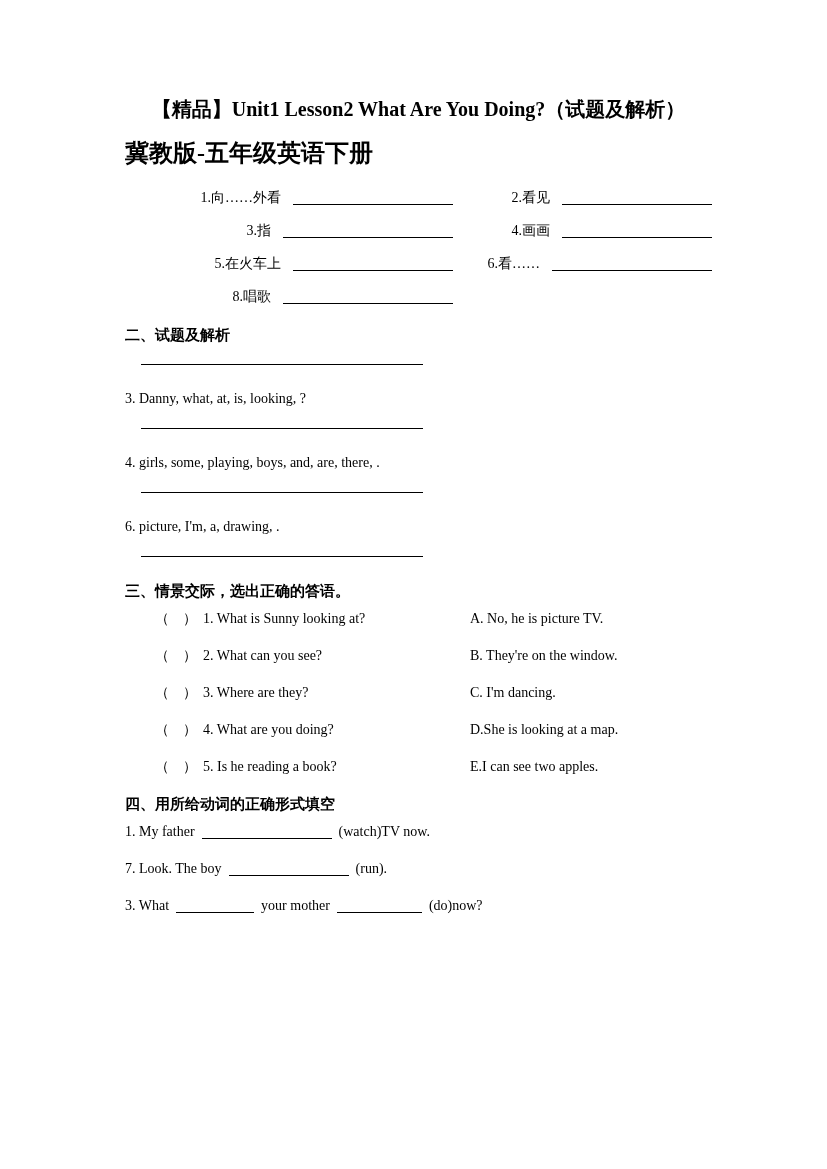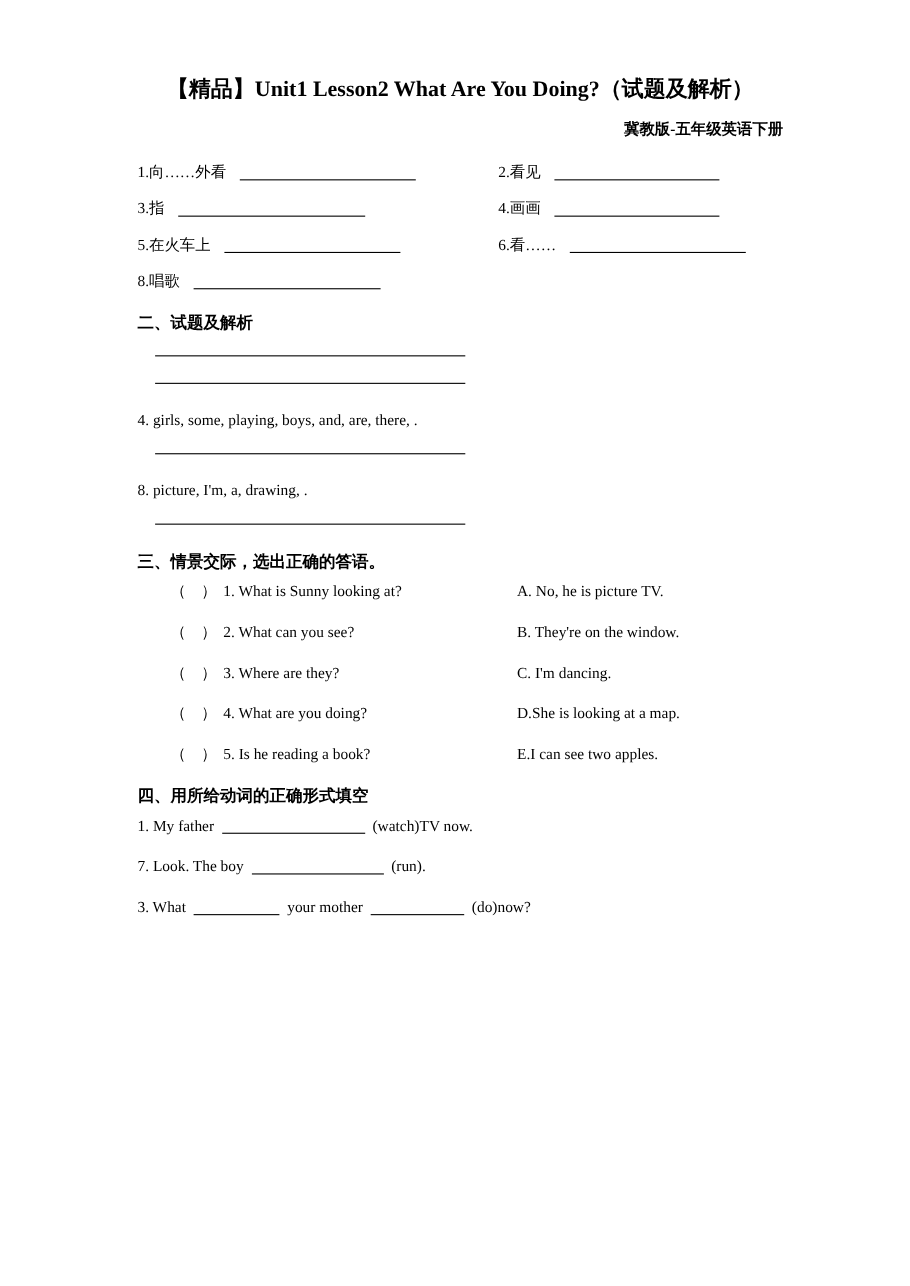--- a/index.html
+++ b/index.html
@@ -4,34 +4,34 @@
 <style>
   * { box-sizing: border-box; }
   html, body { margin: 0; padding: 0; background: #ffffff; }
   .page {
     width: 827px;
     height: 1169px;
     margin: 0 auto;
     background: #ffffff;
     color: #000;
     font-family: "Liberation Serif", "DejaVu Serif", serif;
-    padding: 68px 115px 30px 125px;
+    padding: 96px 115px 30px 125px;
     overflow: hidden;
   }
   .title {
     font-size: 20px;
     font-weight: bold;
     text-align: center;
     margin: 0 0 16px 0;
     line-height: 1.3;
   }
   .subtitle {
-    font-size: 14px;
+    font-size: 24px;
     font-weight: bold;
-    text-align: right;
+    text-align: left;
     margin: 0 0 12px 0;
     line-height: 1.3;
   }
   .sec-heading {
     font-size: 15px;
     font-weight: bold;
     margin: 12px 0 8px 0;
     line-height: 20px;
   }
   .blank {
@@ -48,21 +48,21 @@
   .w85  { width: 85px; }
   .w78  { width: 78px; }
 
   
   .s1-grid {
     display: grid;
     grid-template-columns: 328px 1fr;
     font-size: 14px;
     margin-bottom: 2px;
   }
-  .s1-item { height: 33px; display: flex; align-items: center; }
+  .s1-item { height: 33px; display: flex; align-items: center; justify-content: flex-end; }
   .s1-item .blank { margin-left: 12px; }
 
   
   .s2-item { font-size: 14px; margin-bottom: 24px; }
   .s2-sentence { line-height: 20px; }
   .s2-underline {
     width: 282px;
     height: 0;
     border-bottom: 1px solid #000;
     margin: 19px 0 0 16px;
@@ -122,28 +122,29 @@
       <span class="blank w170"></span>
     </div>
   </div>
 
   <div class="sec-heading">二、试题及解析</div>
   <div>
     <div class="s2-item">
       <div class="s2-underline"></div>
     </div>
     <div class="s2-item">
+      <div class="s2-sentence">3. Danny, what, at, is, looking, ?</div>
       <div class="s2-underline"></div>
     </div>
     <div class="s2-item">
       <div class="s2-sentence">4. girls, some, playing, boys, and, are, there, .</div>
       <div class="s2-underline"></div>
     </div>
     <div class="s2-item">
-      <div class="s2-sentence">8. picture, I'm, a, drawing, .</div>
+      <div class="s2-sentence">6. picture, I'm, a, drawing, .</div>
       <div class="s2-underline"></div>
     </div>
   </div>
 
   <div class="sec-heading">三、情景交际，选出正确的答语。</div>
   <div>
     <div class="s3-row">
       <div class="s3-left">
         <span class="s3-bracket">（　）</span>
         <span class="s3-question">1. What is Sunny looking at?</span>

